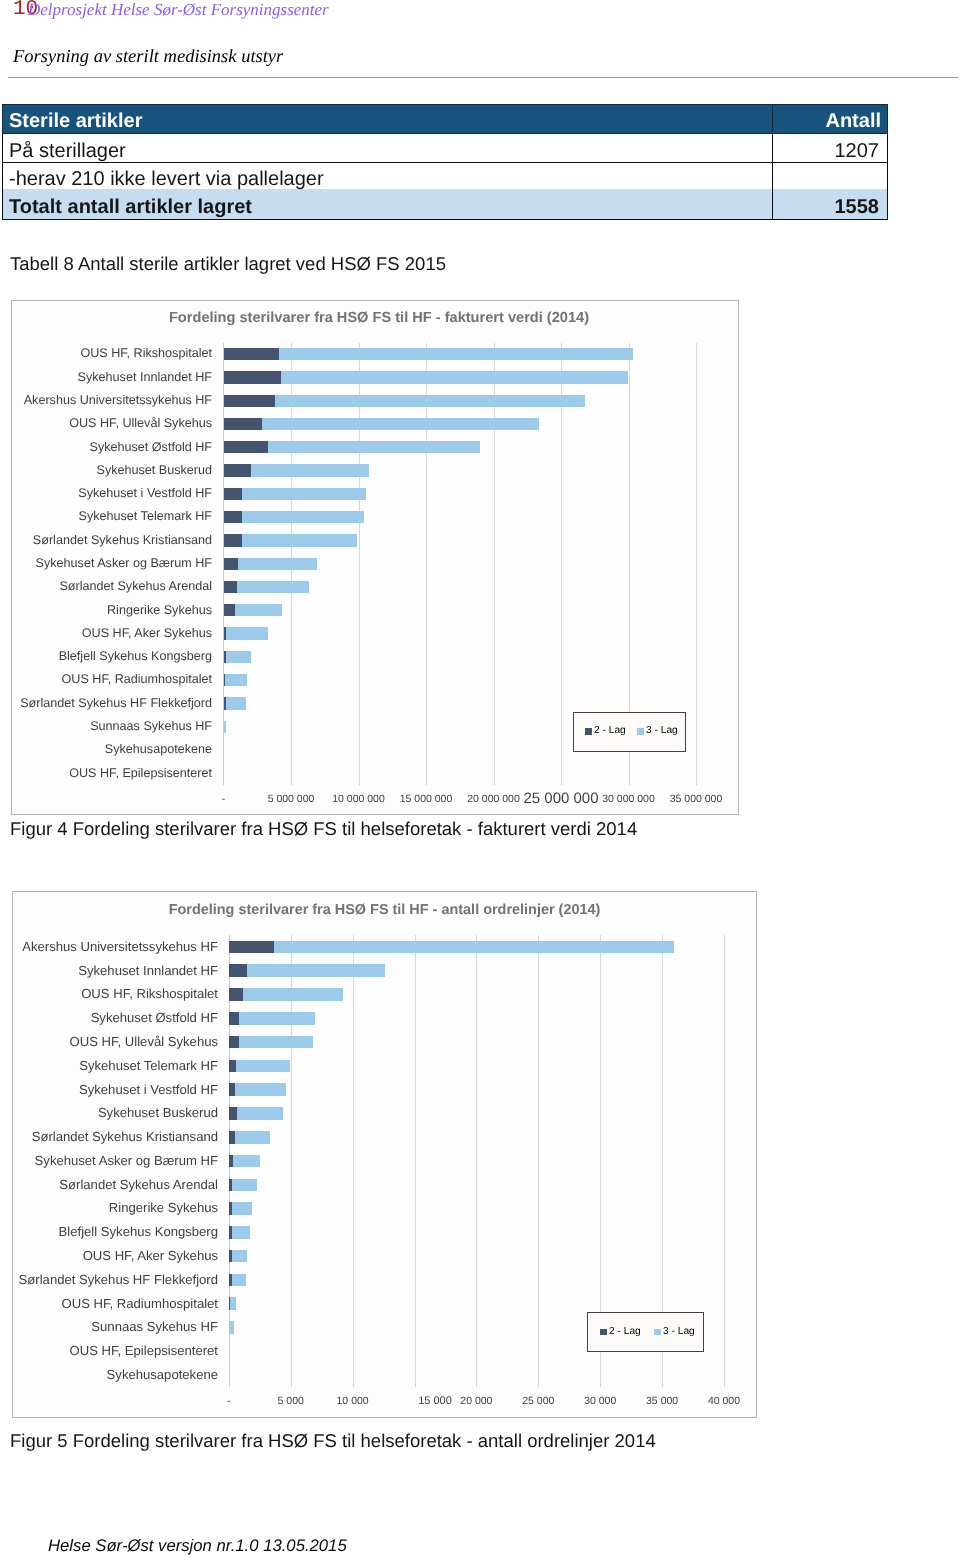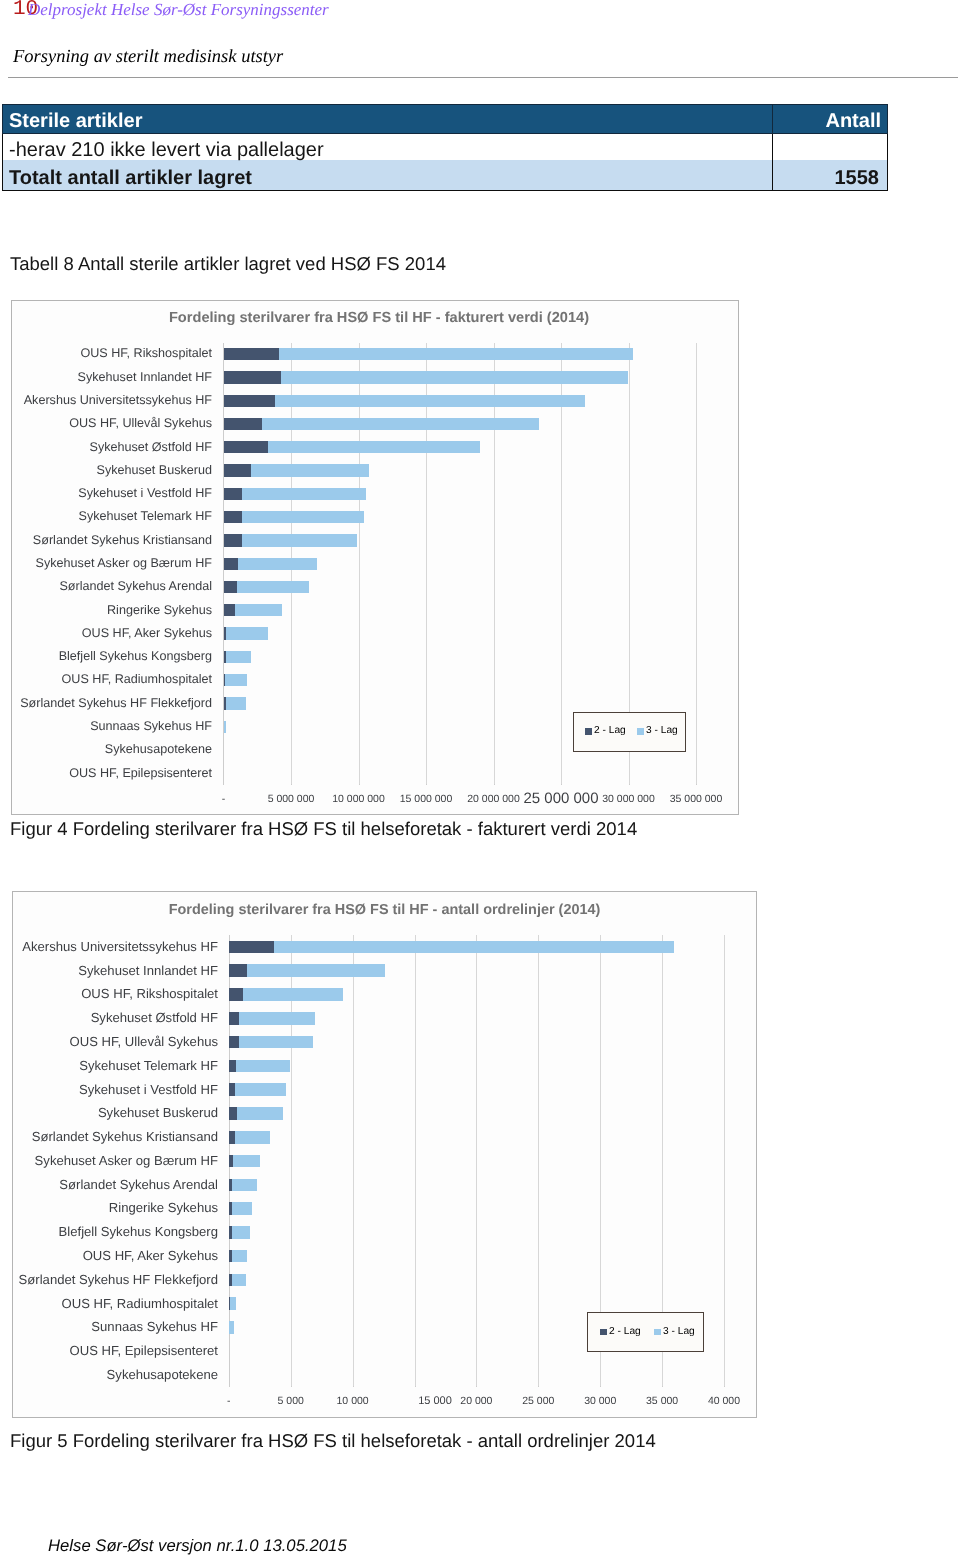--- a/index.html
+++ b/index.html
@@ -61,31 +61,35 @@
   <table class="tbl">
     <colgroup>
         <col style="width:769px">
         <col style="width:115px">
       </colgroup>
     <tbody>
         <tr class="th-row">
       <td class="td-l">Sterile artikler</td>
       <td class="td-r">Antall</td>
     </tr>
+    <tr class="tr-row">
+      <td class="td-l">På sterillager</td>
+      <td class="td-r">1207</td>
+    </tr>
     <tr class="tr-row r3">
       <td class="td-l">-herav 210 ikke levert via pallelager</td>
       <td class="td-r"></td>
     </tr>
     <tr class="tr-row hl">
       <td class="td-l">Totalt antall artikler lagret</td>
       <td class="td-r">1558</td>
     </tr>
   </tbody>
     </table>
-  <div class="tbl-caption">Tabell 8 Antall sterile artikler lagret ved HSØ FS 2014</div>
+  <div class="tbl-caption">Tabell 8 Antall sterile artikler lagret ved HSØ FS 2015</div>
   <div class="chart" style="left:11px;top:300px;width:728px;height:515px;"></div>
   <div class="chart-title" style="left:15px;width:728px;right:auto;top:310px;font-size:14.6px;">Fordeling sterilvarer fra HSØ FS til HF - fakturert verdi (2014)</div>
   <div class="axisline" style="left:222.5px;top:342.5px;height:442.5px;"></div>
   <div class="tick" style="left:222.5px;top:784.0px;height:1px;"></div>
   <div class="gridline" style="left:291.0px;top:342.5px;height:442.5px;"></div>
   <div class="tick" style="left:291.0px;top:784.0px;height:1px;"></div>
   <div class="gridline" style="left:358.5px;top:342.5px;height:442.5px;"></div>
   <div class="tick" style="left:358.5px;top:784.0px;height:1px;"></div>
   <div class="gridline" style="left:426.0px;top:342.5px;height:442.5px;"></div>
   <div class="tick" style="left:426.0px;top:784.0px;height:1px;"></div>

